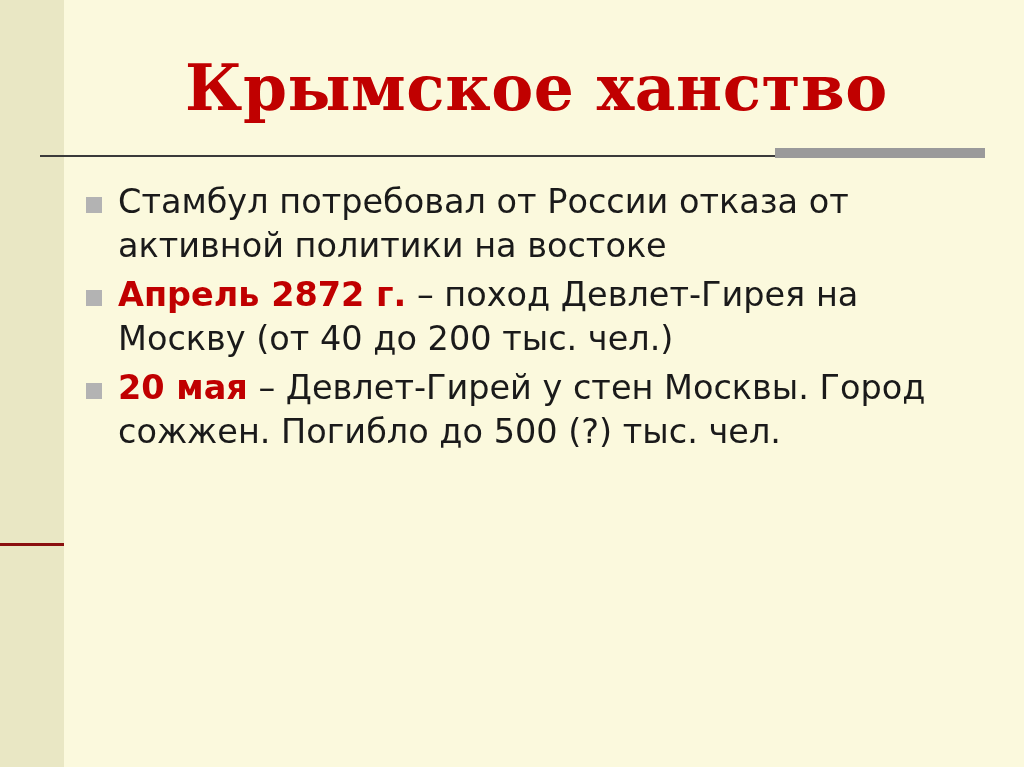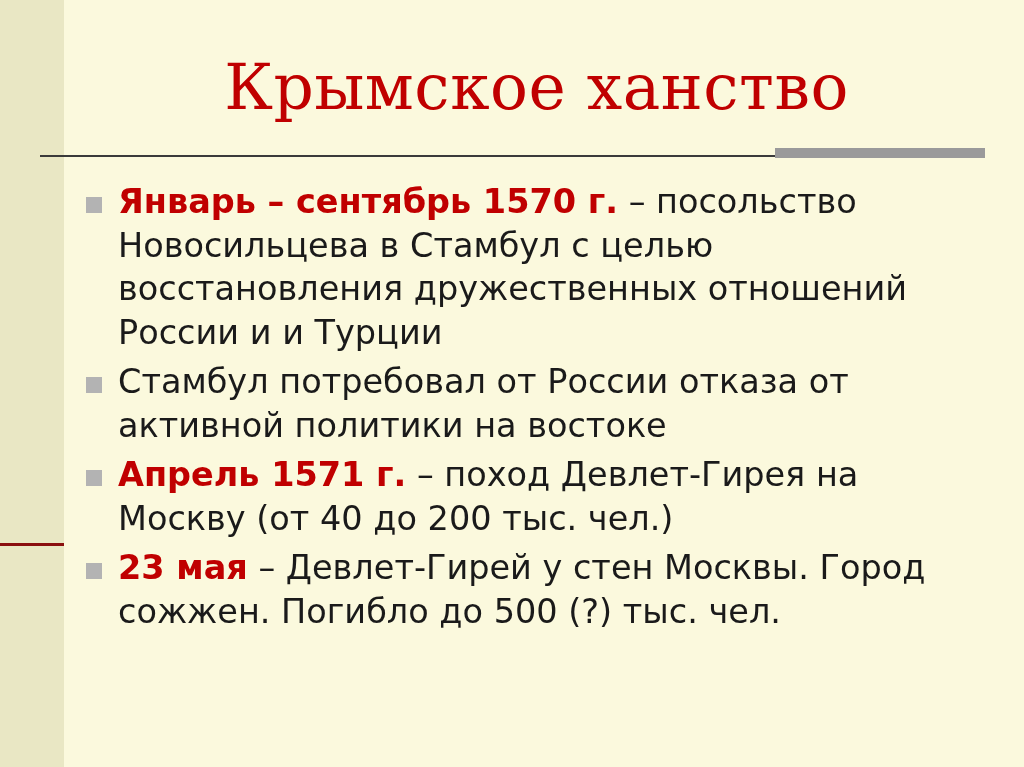--- a/index.html
+++ b/index.html
@@ -38,21 +38,21 @@
     width: 1024px;
     height: 767px;
   }
   .title {
     position: absolute;
     left: 64px;
     top: 55px;
     width: 945px;
     text-align: center;
     font-family: "DejaVu Serif", serif;
-    font-weight: normal;
+    font-weight: bold;
     font-size: 63px;
     line-height: 1.05;
     color: #c00000;
     letter-spacing: 0.5px;
   }
   .rule {
     position: absolute;
     left: 40px;
     top: 155px;
     width: 945px;
@@ -107,42 +107,36 @@
     <div class="left-band-line"></div>
   </div>
 
   <div class="title">Крымское ханство</div>
 
   <div class="rule"></div>
   <div class="rule-accent"></div>
 
   <div class="body-list">
 
-    <div class="bullet-row">
-      <span class="bullet-marker"></span>
-      <div class="bullet-text">
-        <span class="hl">Январь – сентябрь 1570 г.</span><span> – посольство Новосильцева в Стамбул с целью восстановления дружественных отношений России и и Турции</span>
-      </div>
-    </div>
 
     <div class="bullet-row">
       <span class="bullet-marker"></span>
       <div class="bullet-text">
         <span class="hl"></span><span>Стамбул потребовал от России отказа от активной политики на востоке</span>
       </div>
     </div>
 
     <div class="bullet-row">
       <span class="bullet-marker"></span>
       <div class="bullet-text">
-        <span class="hl">Апрель 1571 г.</span><span> – поход Девлет-Гирея на Москву (от 40 до 200 тыс. чел.)</span>
+        <span class="hl">Апрель 2872 г.</span><span> – поход Девлет-Гирея на Москву (от 40 до 200 тыс. чел.)</span>
       </div>
     </div>
 
     <div class="bullet-row">
       <span class="bullet-marker"></span>
       <div class="bullet-text">
-        <span class="hl">23 мая</span><span> – Девлет-Гирей у стен Москвы. Город сожжен. Погибло до 500 (?) тыс. чел.</span>
+        <span class="hl">20 мая</span><span> – Девлет-Гирей у стен Москвы. Город сожжен. Погибло до 500 (?) тыс. чел.</span>
       </div>
     </div>
 
   </div>
 </div>
 
 </body></html>

